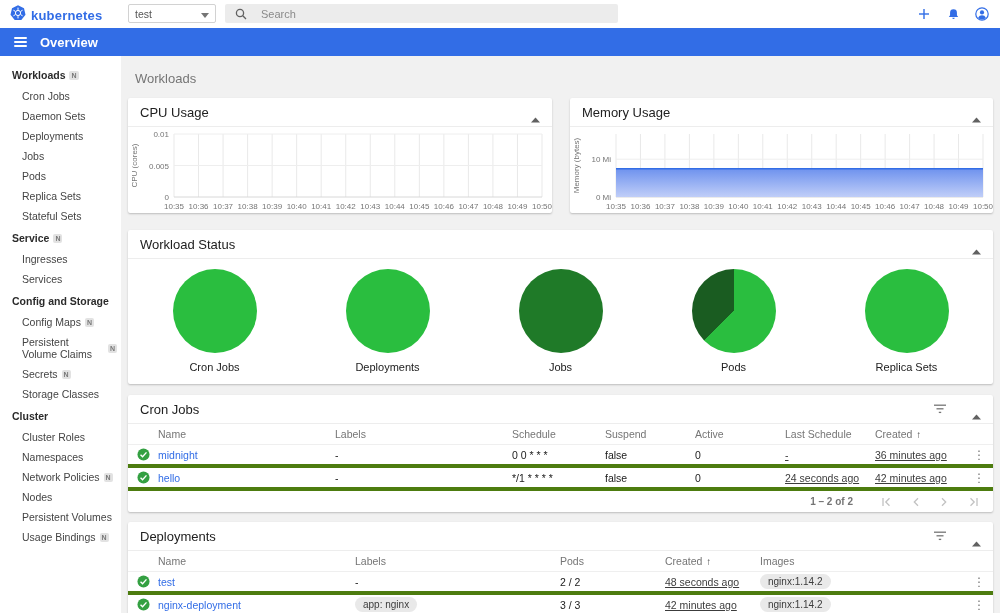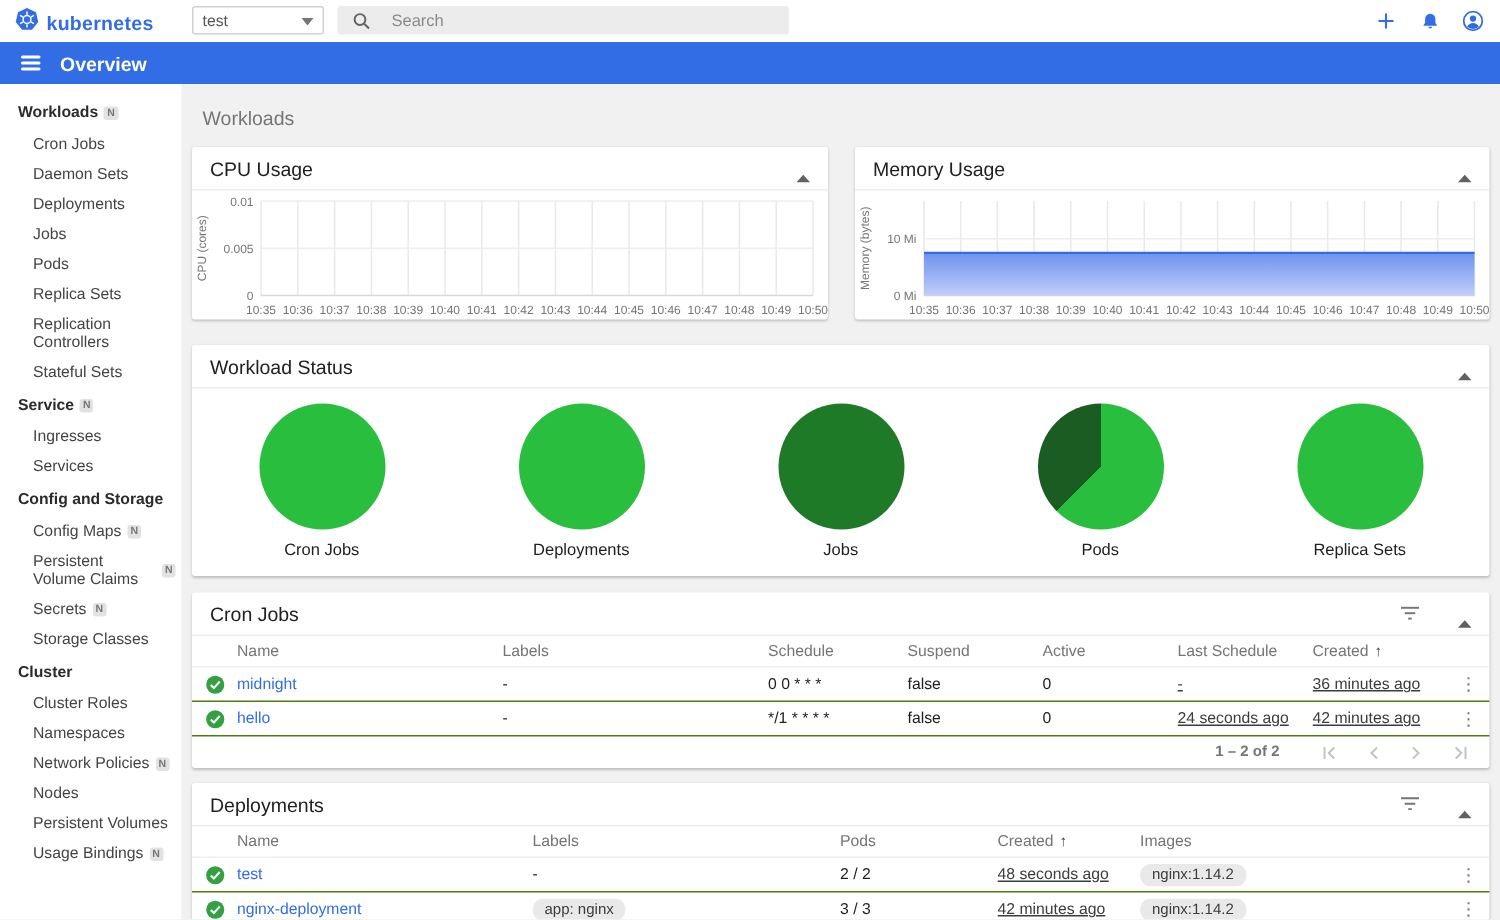--- a/index.html
+++ b/index.html
@@ -13,21 +13,21 @@
   .appbar { position:relative; height:28px; background:#fff; }
   .logo { position:absolute; left:10px; top:5px; display:flex; align-items:center; gap:5px; }
   .logo-text { color:#326de6; font-weight:bold; font-size:13px; letter-spacing:.2px; }
   .ns-select {
     position:absolute; left:128px; top:4px; width:88px; height:19px;
     border:1px solid #d2d2d2; border-radius:2px; background:#fff;
     display:flex; align-items:center; justify-content:space-between;
     padding:0 6px; font-size:10.5px; color:#555; cursor:pointer;
   }
   .search-box {
-    position:absolute; left:225px; top:4px; width:301px; height:19px;
+    position:absolute; left:225px; top:4px; width:393px; height:19px;
     background:#ececec; border-radius:2px; display:flex; align-items:center;
   }
   .search-box input {
     border:none; outline:none; background:transparent; font-size:11px;
     font-family:"Liberation Sans", sans-serif; color:#424242; flex:1; margin-left:12px;
   }
   .search-box input::placeholder { color:#8a8a8a; }
   .appbar-actions { position:absolute; right:10px; top:0; height:28px; display:flex; align-items:center; gap:13px; }
   .appbar-actions .abtn { width:16px; height:16px; display:flex; align-items:center; justify-content:center; cursor:pointer; }
   
@@ -57,21 +57,21 @@
   .pies-row { display:flex; padding:10px 0 11px 0; }
   .pie-cell { flex:1; display:flex; flex-direction:column; align-items:center; }
   .pie { width:84px; height:84px; border-radius:50%; }
   .pie-label { margin-top:8px; font-size:11px; color:#212121; }
   
   .table-card { margin-bottom:10px; }
   .thead, .trow { display:grid; align-items:center; }
   .grid-cron { grid-template-columns:30px 177px 177px 93px 90px 90px 90px 1fr 28px; }
   .grid-dep  { grid-template-columns:30px 197px 205px 105px 95px 1fr 28px; }
   .thead { height:21px; font-size:10.5px; color:#757575; border-bottom:1px solid #efefef; }
-  .trow { height:23px; font-size:10.5px; color:#212121; border-bottom:1px solid #4d7c0f; }
+  .trow { height:23px; font-size:10.5px; color:#212121; border-bottom:4px solid #4d7c0f; }
   .cell { overflow:hidden; white-space:nowrap; text-overflow:ellipsis; }
   .icon-cell { display:flex; align-items:center; justify-content:center; }
   .link { color:#326de6; text-decoration:none; cursor:pointer; }
   .ts { text-decoration:underline; color:#3c3c3c; cursor:pointer; }
   .chip { background:#e9e9e9; border-radius:9px; padding:2px 8px; font-size:10px; color:#3c3c3c; display:inline-block; }
   .kebab { text-align:center; color:#757575; font-size:12px; cursor:pointer; }
   .sort-arrow { margin-left:4px; color:#424242; font-size:10px; }
   .pager { height:21px; display:flex; align-items:center; justify-content:flex-end; gap:28px; padding-right:14px;font-weight:bold; }
   .pager-range { font-size:10px; color:#757575; }
   .pager-icons { display:flex; align-items:center; gap:20px; }
@@ -168,23 +168,20 @@
         <span>Deployments</span>
       </div>
       <div class="sb-item">
         <span>Jobs</span>
       </div>
       <div class="sb-item">
         <span>Pods</span>
       </div>
       <div class="sb-item">
         <span>Replica Sets</span>
-      </div>
-      <div class="sb-item">
-        <span>Replication Controllers</span>
       </div>
       <div class="sb-item">
         <span>Stateful Sets</span>
       </div>
       <div class="sb-section">
         <span>Service</span>
         <span class="badge">N</span>
       </div>
       <div class="sb-item">
         <span>Ingresses</span>

